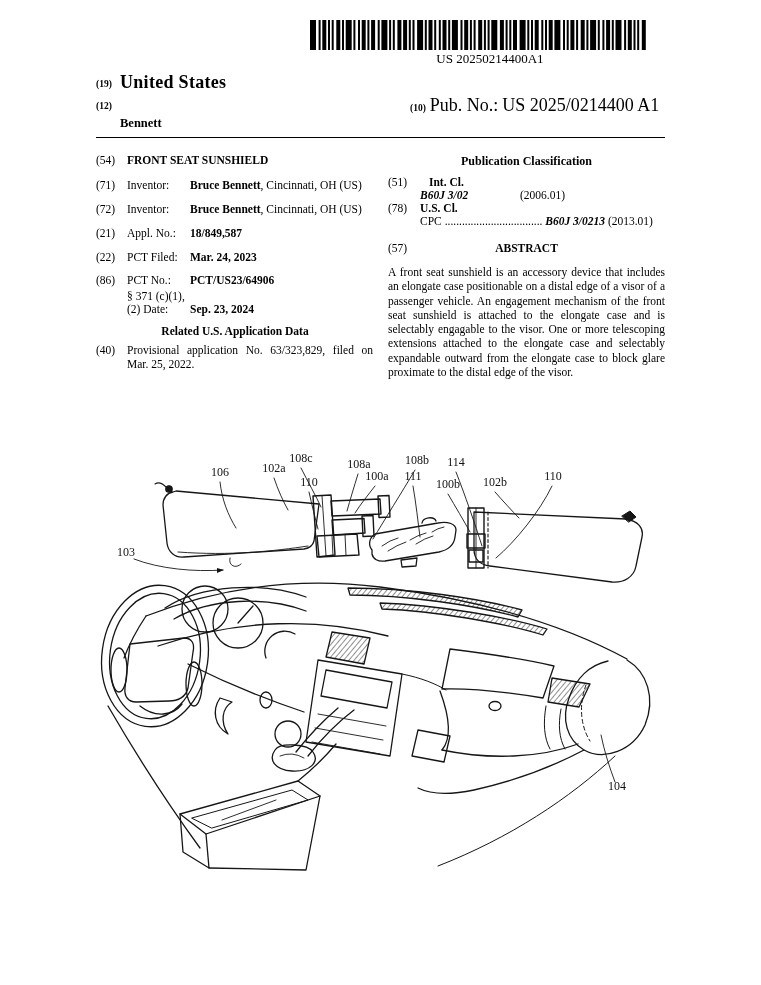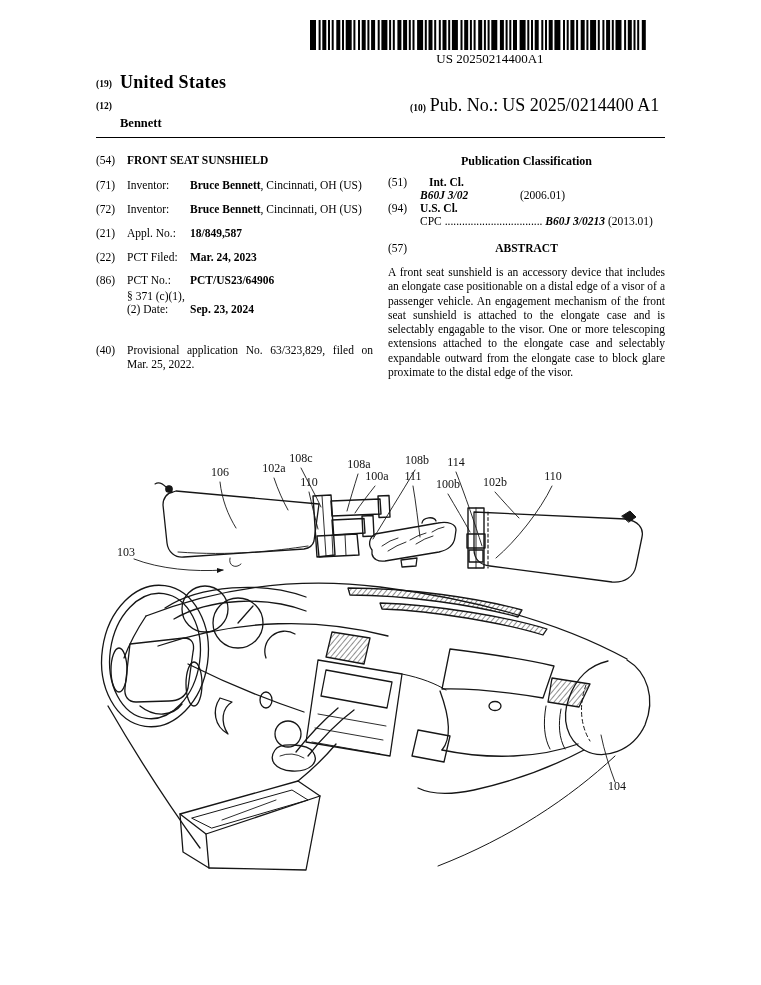--- a/index.html
+++ b/index.html
@@ -149,38 +149,39 @@
   </div>
 
   <div class="row" style="top:284px">
     <span class="lbl">§ 371 (c)(1),</span>
   </div>
   <div class="row" style="top:297px">
     <span class="lbl">(2) Date:</span>
     <span class="val b">Sep. 23, 2024</span>
   </div>
 
+  <div class="abs b center" style="left:96px;top:319px;width:278px;font-size:11.5px">Related U.S. Application Data</div>
 
   <div class="row" style="top:338px">
     <span class="num">(40)</span>
     <span class="lbl just" style="width:246px;display:inline-block">Provisional application No. 63/323,829, filed on Mar. 25, 2022.</span>
   </div>
 
   <div class="abs b center" style="left:388px;top:148px;width:277px;font-size:12px">Publication Classification</div>
 
   <div class="rrow" style="top:170px">
     <span class="abs" style="left:0">(51)</span>
     <span class="abs b" style="left:41px">Int. Cl.</span>
   </div>
   <div class="rrow" style="top:183px">
     <span class="abs bi" style="left:32px">B60J 3/02</span>
     <span class="abs" style="left:132px">(2006.01)</span>
   </div>
   <div class="rrow" style="top:196px">
-    <span class="abs" style="left:0">(94)</span>
+    <span class="abs" style="left:0">(78)</span>
     <span class="abs b" style="left:32px">U.S. Cl.</span>
   </div>
   <div class="rrow" style="top:209px">
     <span class="abs" style="left:32px"><span>CPC</span> <span>..................................</span> <span class="bi">B60J 3/0213</span> <span>(2013.01)</span></span>
   </div>
 
   <div class="rrow" style="top:236px">
     <span class="abs" style="left:0">(57)</span>
     <span class="abs b center" style="left:30px;width:217px">ABSTRACT</span>
   </div>

